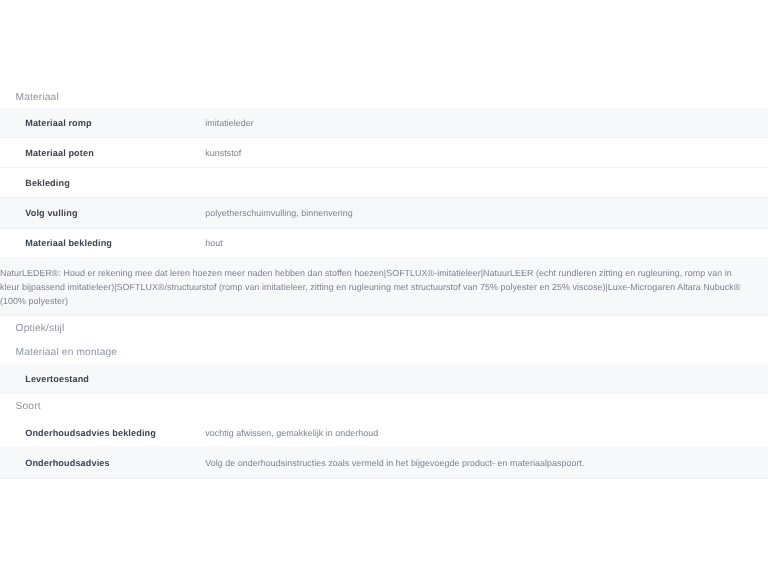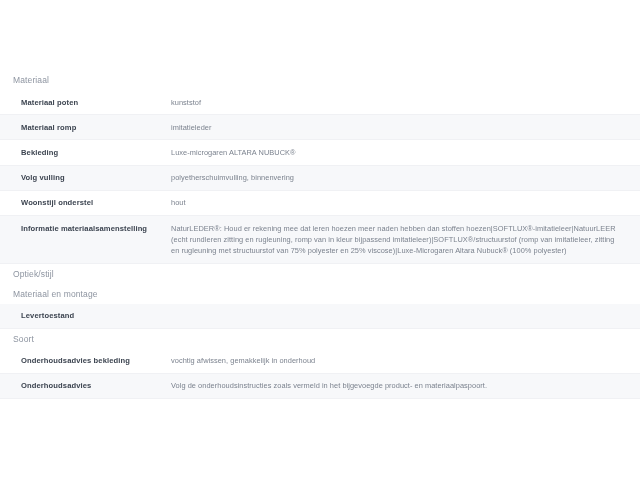--- a/index.html
+++ b/index.html
@@ -76,42 +76,40 @@
     word-wrap: break-word;
   }
 </style>
 </head>
 <body>
 
 <div class="spec-sheet" id="sheet-root">
     <div class="section">
       <div class="section-title">Materiaal</div>
       <div class="rows">
-        <div class="spec-row">
-          <div class="spec-label">Materiaal poten</div>
-          <div class="spec-value">kunststof</div>
-        </div>
         <div class="spec-row striped">
           <div class="spec-label">Materiaal romp</div>
           <div class="spec-value">imitatieleder</div>
         </div>
         <div class="spec-row">
+          <div class="spec-label">Materiaal poten</div>
+          <div class="spec-value">kunststof</div>
+        </div>
+        <div class="spec-row">
           <div class="spec-label">Bekleding</div>
-          <div class="spec-value">Luxe-microgaren ALTARA NUBUCK®</div>
         </div>
         <div class="spec-row striped">
           <div class="spec-label">Volg vulling</div>
           <div class="spec-value">polyetherschuimvulling, binnenvering</div>
         </div>
         <div class="spec-row">
-          <div class="spec-label">Woonstijl onderstel</div>
+          <div class="spec-label">Materiaal bekleding</div>
           <div class="spec-value">hout</div>
         </div>
         <div class="spec-row striped">
-          <div class="spec-label">Informatie materiaalsamenstelling</div>
           <div class="spec-value">NaturLEDER®: Houd er rekening mee dat leren hoezen meer naden hebben dan stoffen hoezen|SOFTLUX®-imitatieleer|NatuurLEER (echt rundleren zitting en rugleuning, romp van in kleur bijpassend imitatieleer)|SOFTLUX®/structuurstof (romp van imitatieleer, zitting en rugleuning met structuurstof van 75% polyester en 25% viscose)|Luxe-Microgaren Altara Nubuck® (100% polyester)</div>
         </div>
       </div>
     </div>
     <div class="section">
       <div class="section-title">Optiek/stijl</div>
     </div>
     <div class="section">
       <div class="section-title">Materiaal en montage</div>
       <div class="rows">

